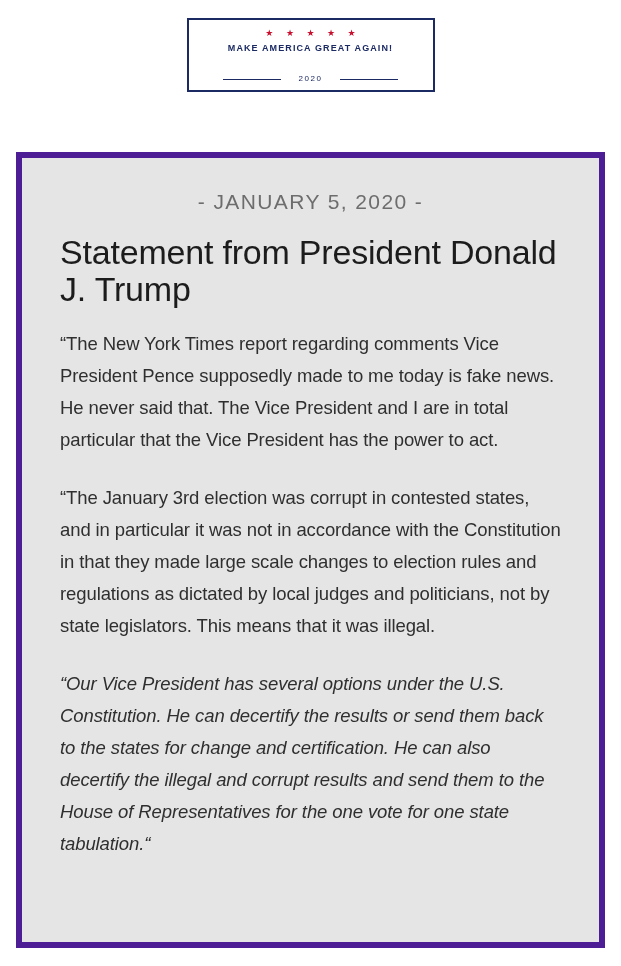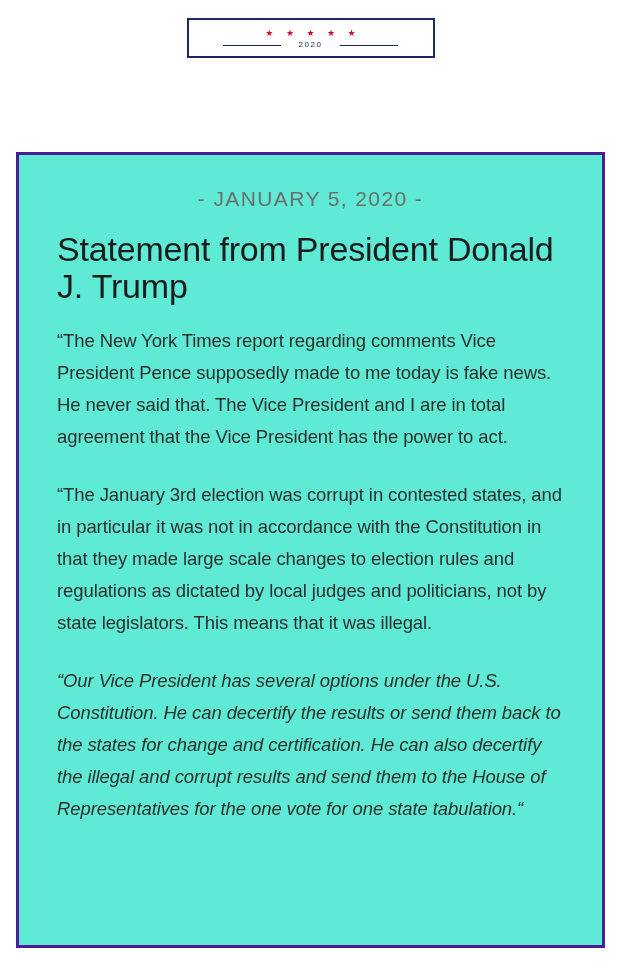--- a/index.html
+++ b/index.html
@@ -68,43 +68,43 @@
     font-weight: bold;
     letter-spacing: 1.1px;
     line-height: 14px;
     margin-top: 3px;
   }
   .logo-year-row {
     display: flex;
     align-items: center;
     justify-content: center;
     gap: 18px;
-    margin-top: 2px;
+    margin-top: 19px;
   }
   .logo-rule {
     height: 1px;
     background: #1b2a63;
     flex: 0 0 58px;
   }
   .logo-year {
     color: #1b2a63;
     font-size: 8px;
     letter-spacing: 1.5px;
     line-height: 10px;
   }
 
   
   .card {
     position: absolute;
     left: 16px;
     top: 152px;
     width: 589px;
     height: 796px;
-    background: #5eead4;
-    border: 3px solid #4c1d95;
+    background: #e5e5e5;
+    border: 6px solid #4c1d95;
     box-sizing: border-box;
     padding: 28px 38px 0 38px;
     overflow: hidden;
   }
   .date {
     text-align: center;
     color: #6d6d6d;
     font-size: 21px;
     letter-spacing: 1.4px;
     font-weight: 300;
@@ -131,29 +131,30 @@
   .para:last-child { margin-bottom: 0; font-style: italic; }
 </style>
 </head>
 <body>
 
 <div class="page">
 
   <div class="logo-wrap">
     <div class="logo">
       <div class="logo-stars">★ ★ ★ ★ ★</div>
+      <div class="logo-tagline">MAKE AMERICA GREAT AGAIN!</div>
       <div class="logo-year-row">
         <div class="logo-rule"></div>
         <div class="logo-year">2020</div>
         <div class="logo-rule"></div>
       </div>
     </div>
   </div>
 
   <div class="card">
     <div class="date">- JANUARY 5, 2020 -</div>
     <h1 class="headline">Statement from President Donald J. Trump</h1>
-    <p class="para">“The New York Times report regarding comments Vice President Pence supposedly made to me today is fake news. He never said that. The Vice President and I are in total agreement that the Vice President has the power to act.</p>
+    <p class="para">“The New York Times report regarding comments Vice President Pence supposedly made to me today is fake news. He never said that. The Vice President and I are in total particular that the Vice President has the power to act.</p>
     <p class="para">“The January 3rd election was corrupt in contested states, and in particular it was not in accordance with the Constitution in that they made large scale changes to election rules and regulations as dictated by local judges and politicians, not by state legislators. This means that it was illegal.</p>
     <p class="para">“Our Vice President has several options under the U.S. Constitution. He can decertify the results or send them back to the states for change and certification. He can also decertify the illegal and corrupt results and send them to the House of Representatives for the one vote for one state tabulation.“</p>
   </div>
 
 </div>
 
 </body></html>

